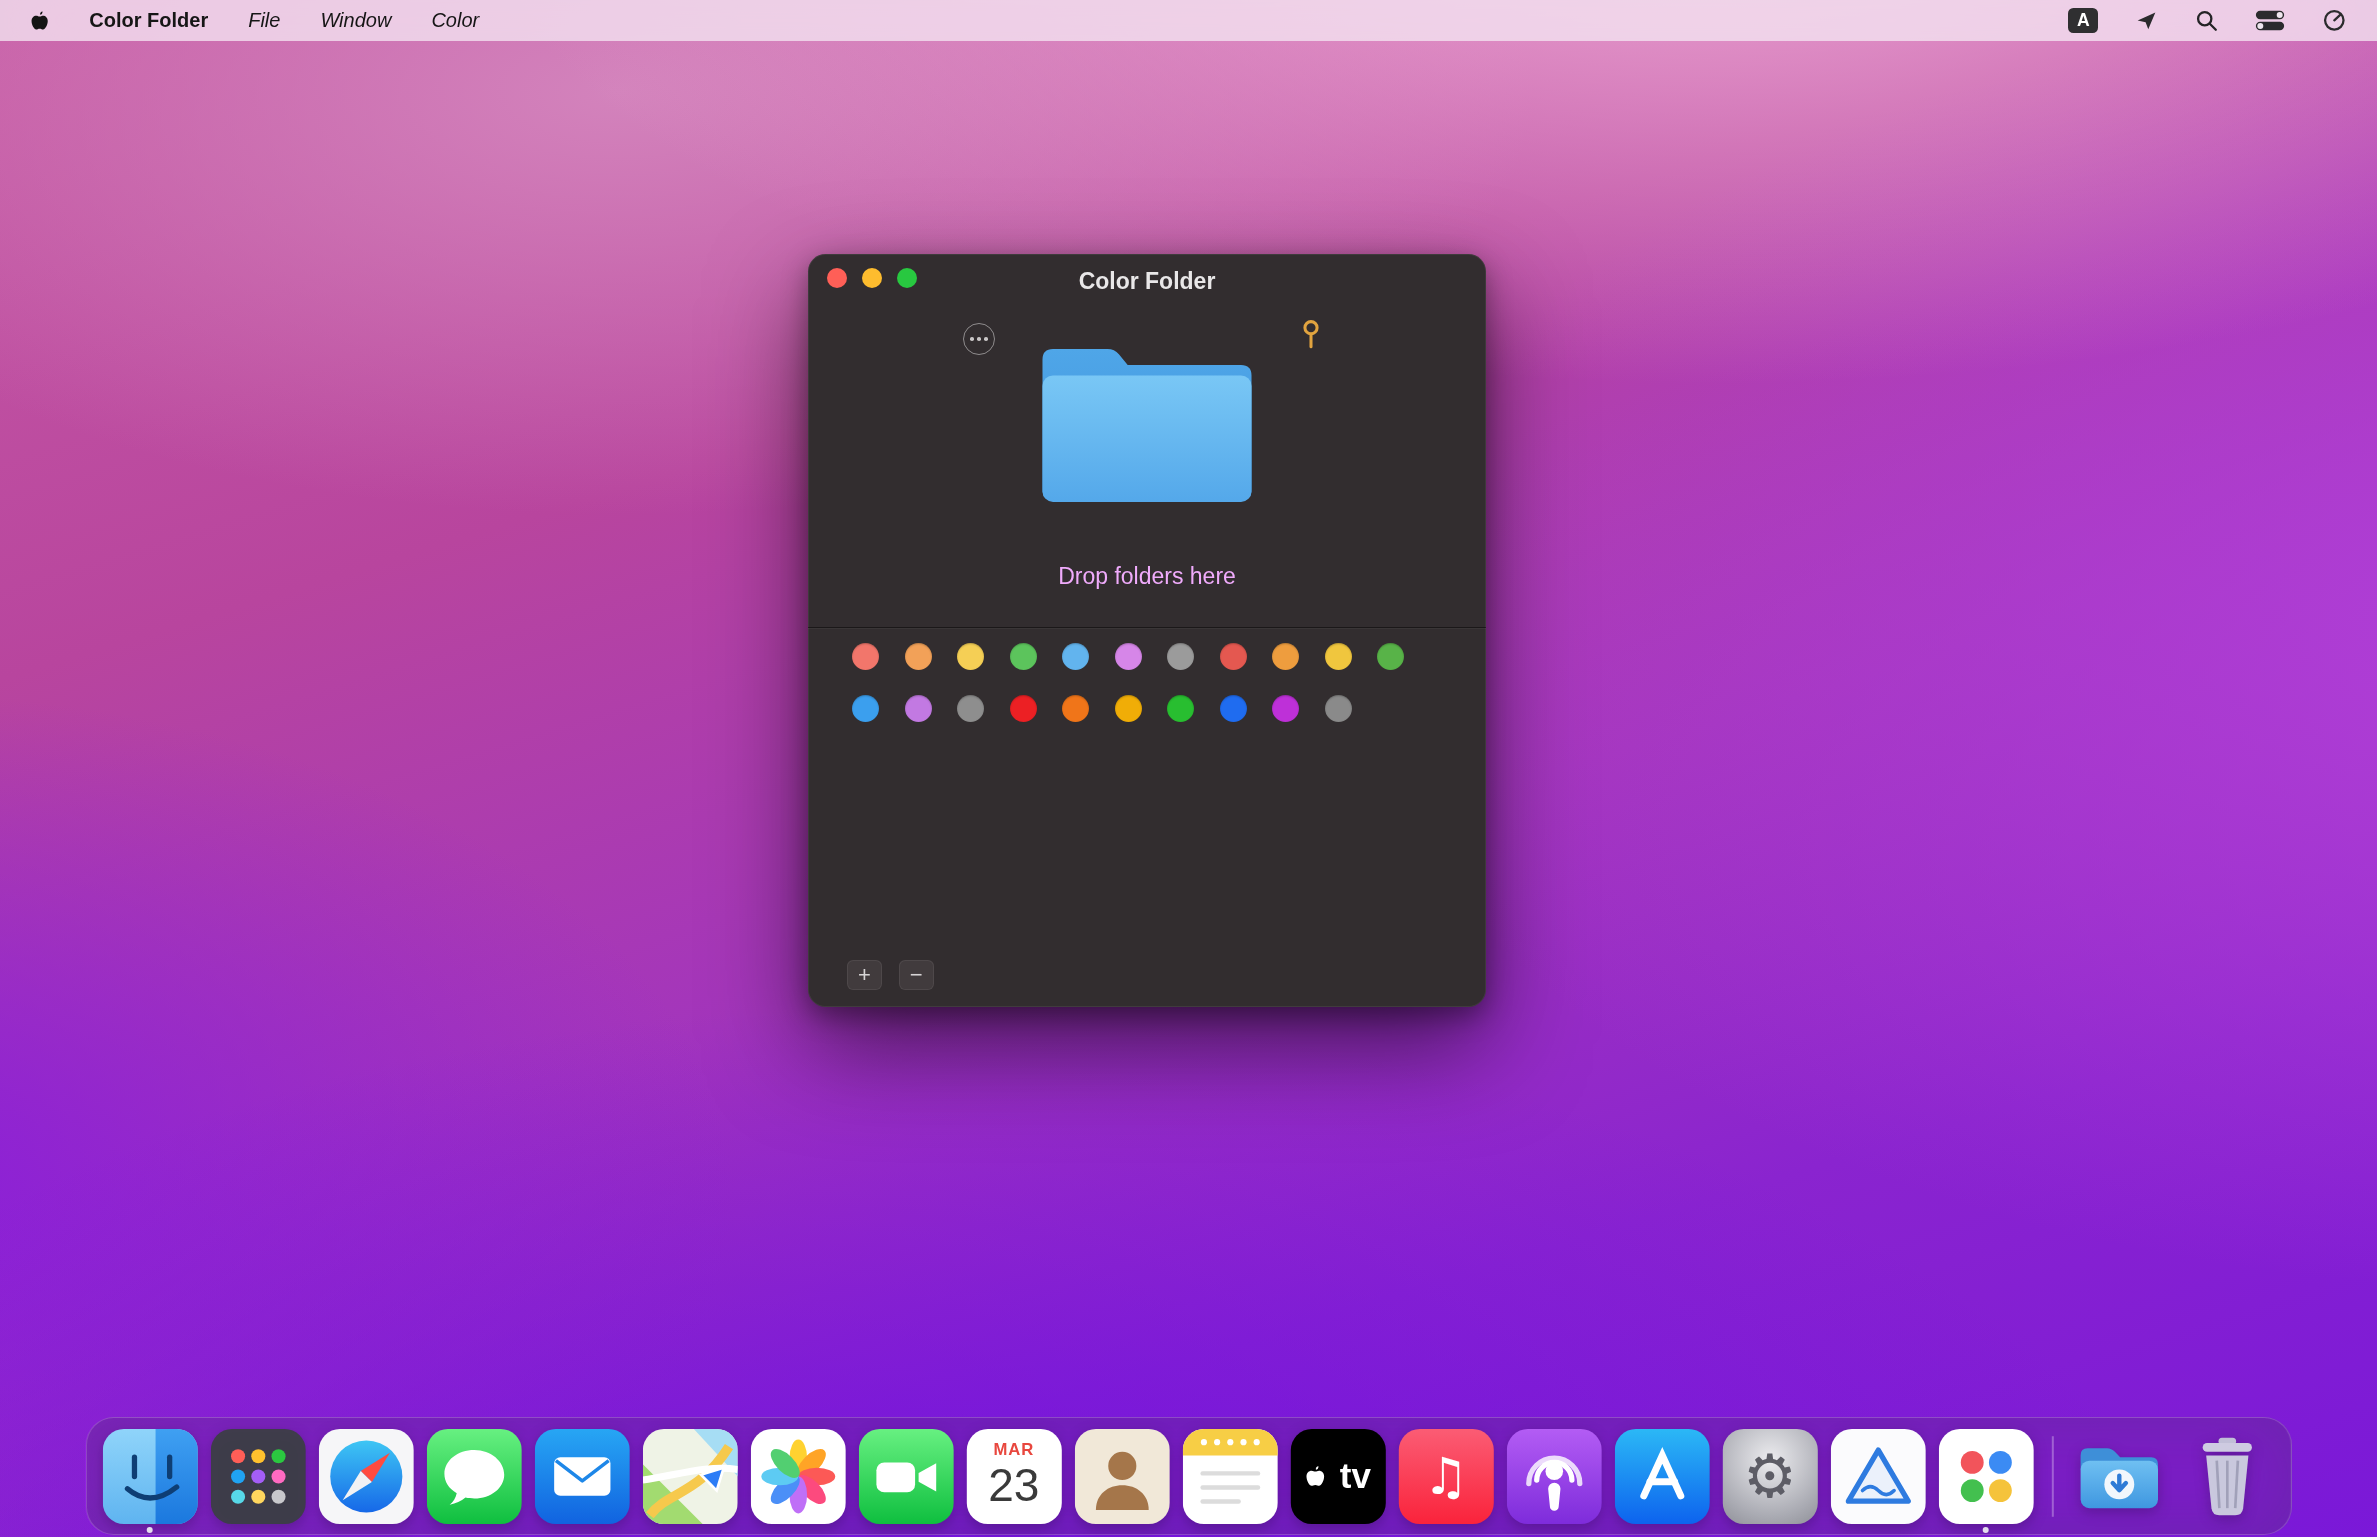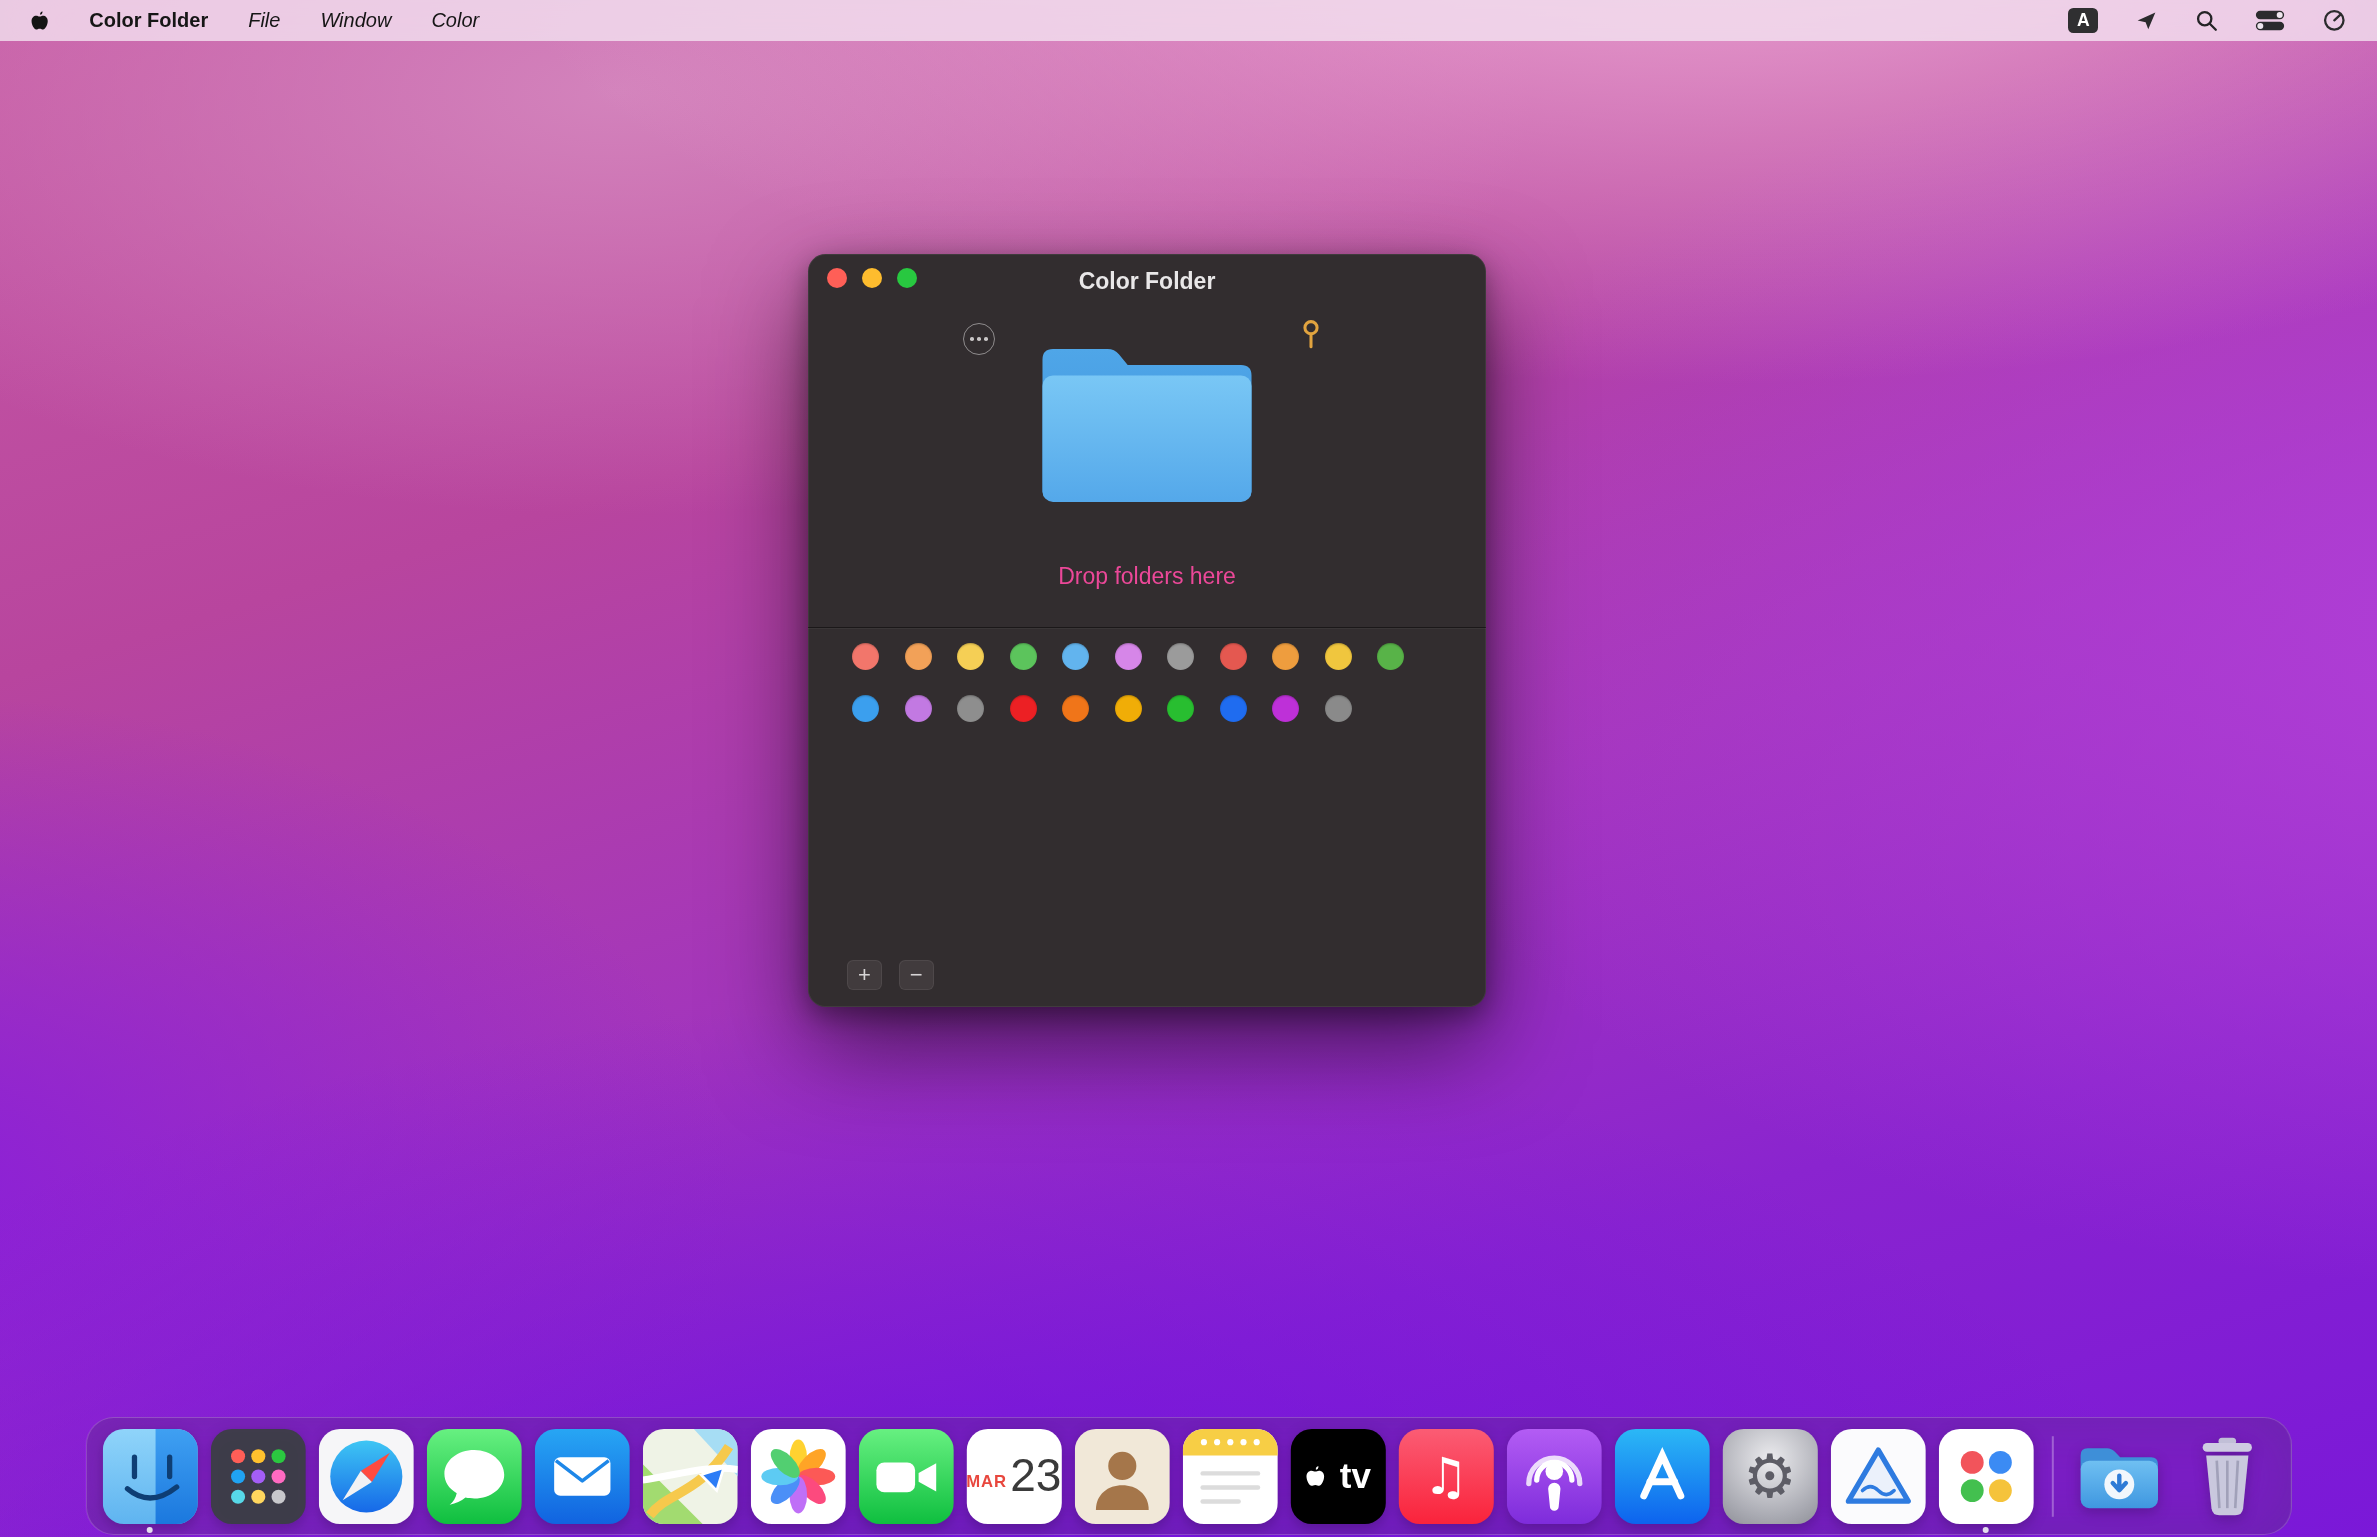--- a/index.html
+++ b/index.html
@@ -59,21 +59,21 @@
     border:1.8px solid #8f8c8d;border-radius:50%;
     display:flex;align-items:center;justify-content:center;
   }
   .dot3{width:3.5px;height:3.5px;border-radius:50%;background:#c9c6c7;box-shadow:-7px 0 0 #c9c6c7,7px 0 0 #c9c6c7;}
   .wand{position:absolute;left:488px;top:65px;}
 
   .folder-main{position:absolute;left:50%;top:67px;transform:translateX(-50%);}
 
   .drop-hint{
     position:absolute;top:307px;left:0;right:0;text-align:center;
-    color:#ec4899;font-size:23px;line-height:31px;font-weight:400;
+    color:#f0abfc;font-size:23px;line-height:31px;font-weight:400;
   }
 
   .win-divider{position:absolute;top:373px;left:0;right:0;height:0.9px;background:rgba(0,0,0,.45);box-shadow:0 0.9px 0 rgba(255,255,255,.05);}
 
   .swatches{position:absolute;top:389px;left:44px;display:flex;flex-direction:column;gap:24.6px;}
   .swatch-row{display:flex;gap:25.5px;}
   .swatch{width:27px;height:27px;border-radius:50%;box-shadow:0 0.9px 1.8px rgba(0,0,0,.25) inset;}
 
   .win-buttons{position:absolute;left:39px;bottom:16.7px;display:flex;gap:16.7px;}
   .win-btn{
@@ -91,21 +91,21 @@
     background:rgba(72,56,92,0.35);
     border:0.9px solid rgba(255,255,255,0.20);
     backdrop-filter:blur(40px) saturate(1.4);
   }
   .dock-item{position:relative;width:95px;height:95px;}
   .dock-item > svg,.dock-face{width:95px;height:95px;display:block;filter:drop-shadow(0 4.4px 7px rgba(0,0,0,0.22));}
   .dock-sep{width:1.8px;height:81px;border-radius:0.9px;background:rgba(255,255,255,0.30);margin:0 5.3px;}
   .run-dot{position:absolute;left:50%;bottom:-8.8px;transform:translateX(-50%);width:6.2px;height:6.2px;border-radius:50%;background:rgba(238,238,242,.92);}
 
   .dock-face{border-radius:21px;box-sizing:border-box;display:flex;align-items:center;justify-content:center;}
-  .cal-face{background:#fff;flex-direction:row;justify-content:space-between;}
+  .cal-face{background:#fff;flex-direction:column;justify-content:flex-start;}
   .cal-month{margin-top:11.4px;font-size:16.7px;font-weight:700;letter-spacing:0.9px;color:#e8473e;}
   .cal-day{font-size:46px;font-weight:300;color:#3a3a3a;margin-top:-2.6px;}
   .tv-face{background:#000;gap:6.2px;}
   .tv-label{color:#fff;font-size:35px;font-weight:700;margin-left:8px;}
   .music-face{background:linear-gradient(180deg,#fb5c74,#fa233b);}
   .music-note{color:#fff;font-size:51px;font-family:"DejaVu Sans",sans-serif;}
   .settings-face{background:radial-gradient(circle at 50% 32%,#ececef,#a9aab2 72%,#8f9098);}
   .gear-glyph{font-size:60px;color:#5d5d66;font-family:"DejaVu Sans",sans-serif;line-height:1;}
 </style>
 </head>

